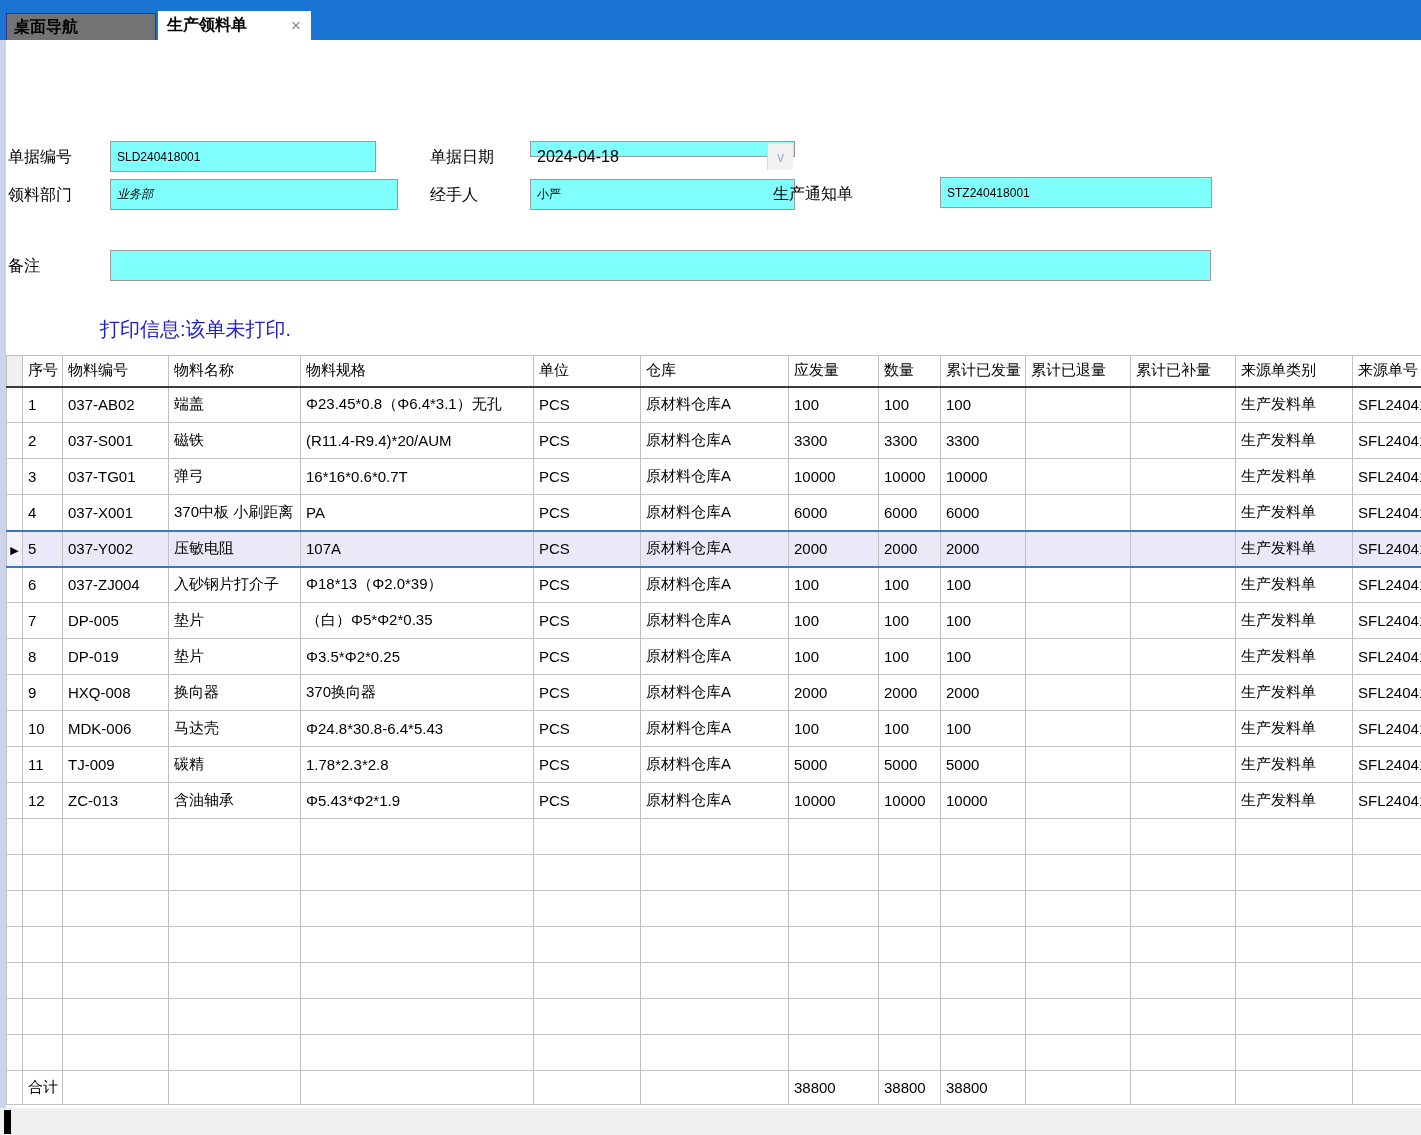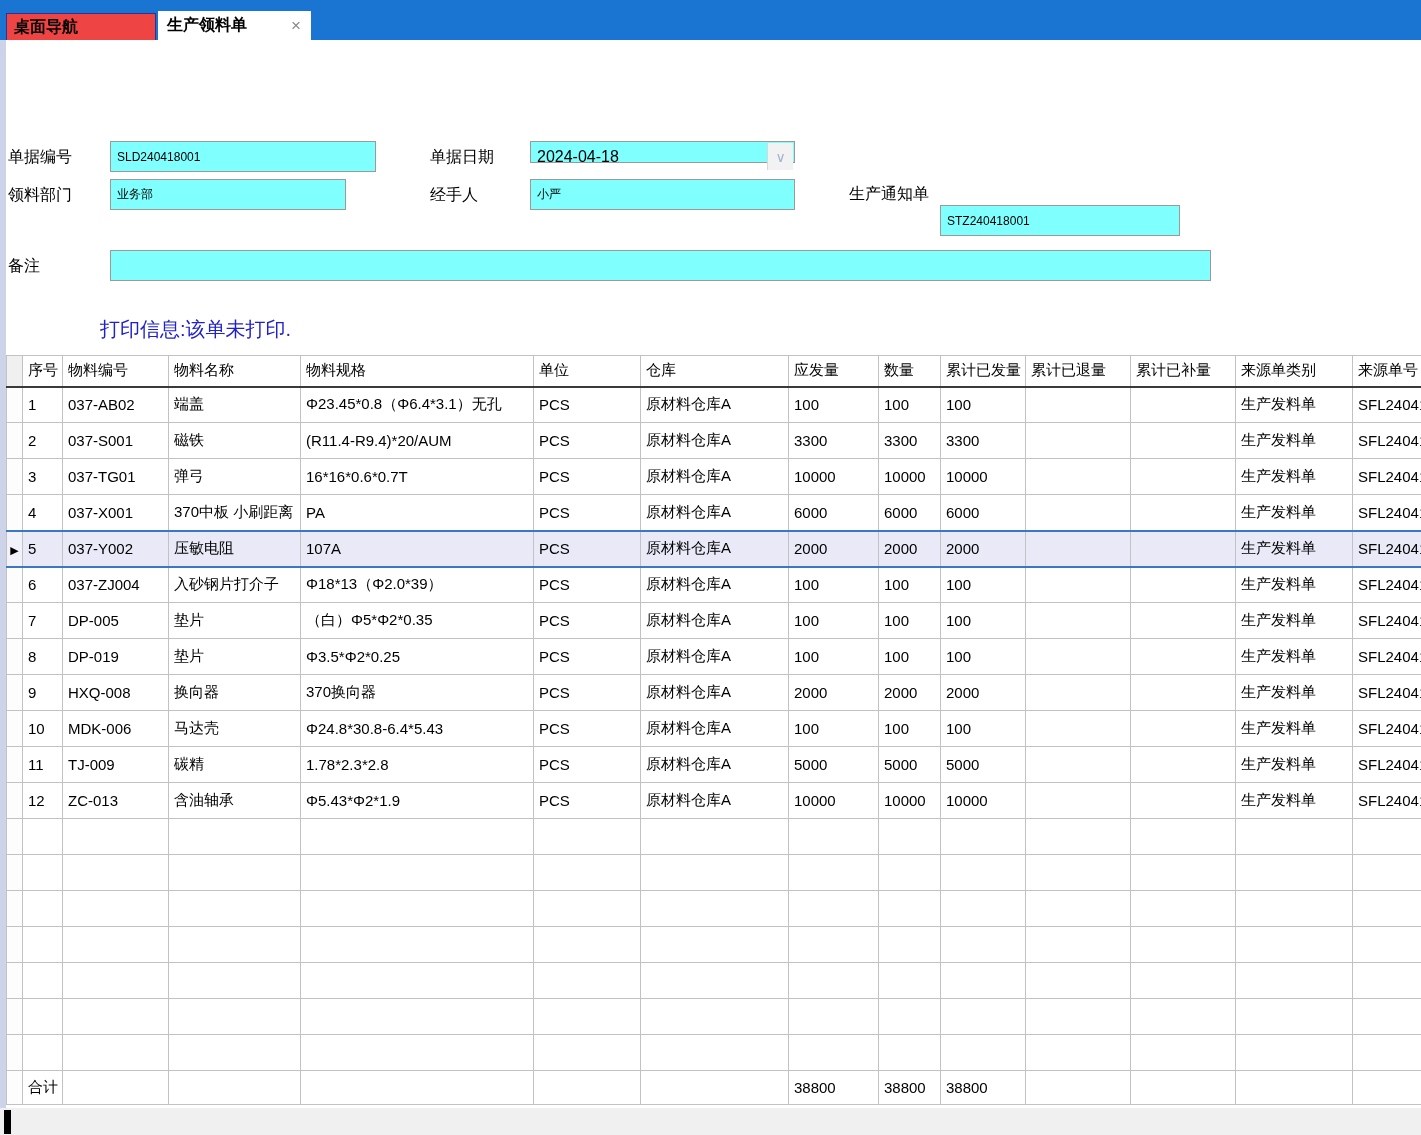--- a/index.html
+++ b/index.html
@@ -2,21 +2,21 @@
 <html><head>
 <meta charset="utf-8">
 <style>
   * { margin:0; padding:0; box-sizing:border-box; }
   html,body { width:1421px; height:1135px; overflow:hidden; background:#fff;
     font-family:"Liberation Sans","DejaVu Sans",sans-serif; color:#000; }
 
   
   .tabbar { position:absolute; left:0; top:0; width:1421px; height:40px; background:#1A75D2; }
   .tab { position:absolute; display:flex; align-items:center; font-size:16px; font-weight:bold; cursor:default; }
-  .tab-inactive { left:6px; top:13px; width:150px; height:27px; background:#ef4444;
+  .tab-inactive { left:6px; top:13px; width:150px; height:27px; background:#737373;
     border:1px solid #31318F; border-bottom:none; padding-left:7px; }
   .tab-active { left:158px; top:11px; width:153px; height:29px; background:#FFFFFF; padding-left:9px; }
   .tab-close { margin-left:auto; margin-right:10px; color:#8A8A8A; font-size:17px; font-weight:normal; }
 
   
   .left-strip { position:absolute; left:0; top:40px; width:6px; height:1095px; background:#CDD3E8; }
   .bottom-band { position:absolute; left:0; top:1108px; width:1421px; height:27px; background:#F0F0F0; }
   .text-cursor { position:absolute; left:4px; top:1110px; width:7px; height:24px; background:#000; }
 
   
@@ -54,35 +54,35 @@
     <span class="tab-close">×</span>
   </div>
 </div>
 
 <div class="left-strip"></div>
 
 <span class="flabel" style="left:8px;top:141px">单据编号</span>
 <input class="finput" style="left: 110px; top: 141px; width: 266px;" value="SLD240418001">
 
 <span class="flabel" style="left:430px;top:141px">单据日期</span>
-<div style="position:absolute;left:530px;top:141px;width:265px;height:22px;background:#80FFFF;border:1px solid #9A9A9A;">
+<div style="position:absolute;left:530px;top:141px;width:265px;height:16px;background:#80FFFF;border:1px solid #9A9A9A;">
   <span style="position:absolute;left:6px;top:0;line-height:29px;font-size:16px;">2024-04-18</span>
   <span class="combo-btn">
     <span class="chevron">∨</span>
   </span>
 </div>
 
 <span class="flabel" style="left:8px;top:179px">领料部门</span>
-<input class="finput" style="left: 110px; top: 179px; width: 236px;" value="业务部">
+<input class="finput" style="left: 110px; top: 179px; width: 288px; font-style: italic;" value="业务部">
 
 <span class="flabel" style="left:430px;top:179px">经手人</span>
 <input class="finput" style="left: 530px; top: 179px; width: 265px;" value="小严">
 
-<span class="flabel" style="left:849px;top:178px">生产通知单</span>
-<input class="finput" style="left: 940px; top: 177px; width: 240px; margin-top: 28px;" value="STZ240418001">
+<span class="flabel" style="left:773px;top:178px">生产通知单</span>
+<input class="finput" style="left: 940px; top: 177px; width: 272px;" value="STZ240418001">
 
 <span class="flabel" style="left:8px;top:250px">备注</span>
 <input class="finput" style="left: 110px; top: 250px; width: 1101px;" value="">
 
 <div class="print-info">打印信息:该单未打印.</div>
 
 <div class="grid-wrap">
   <table>
     <colgroup>
       <col style="width:16px">

